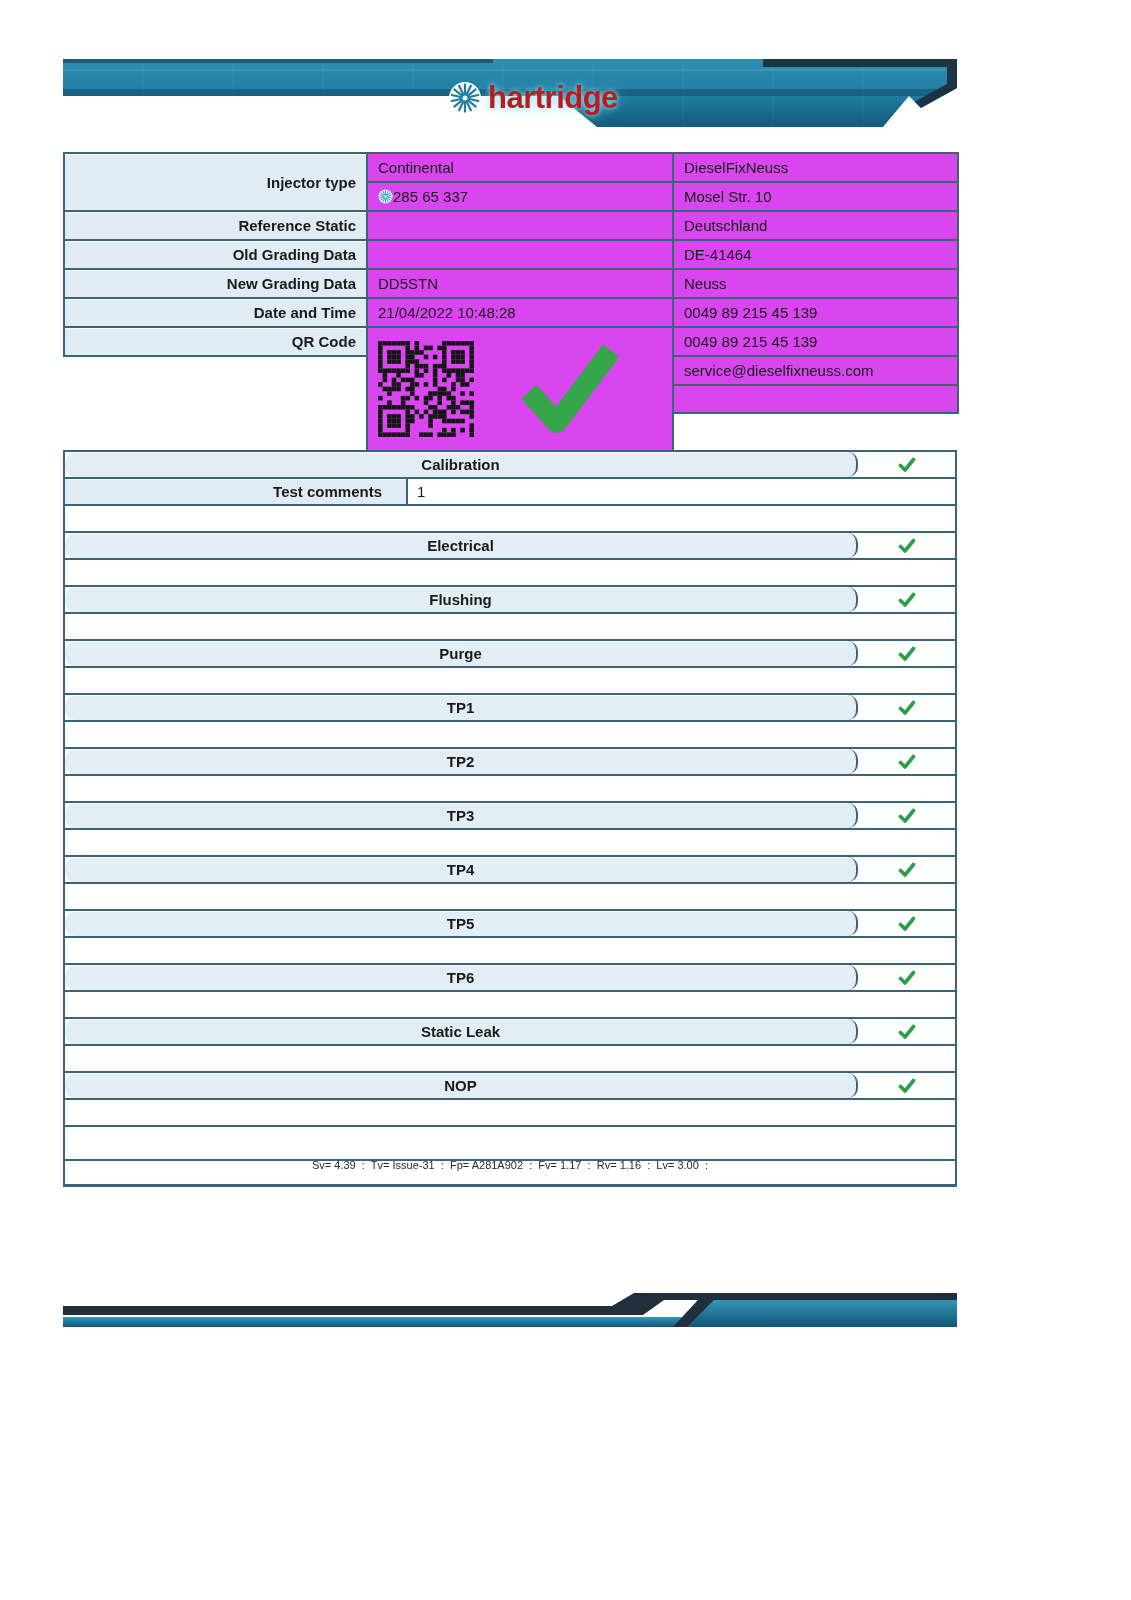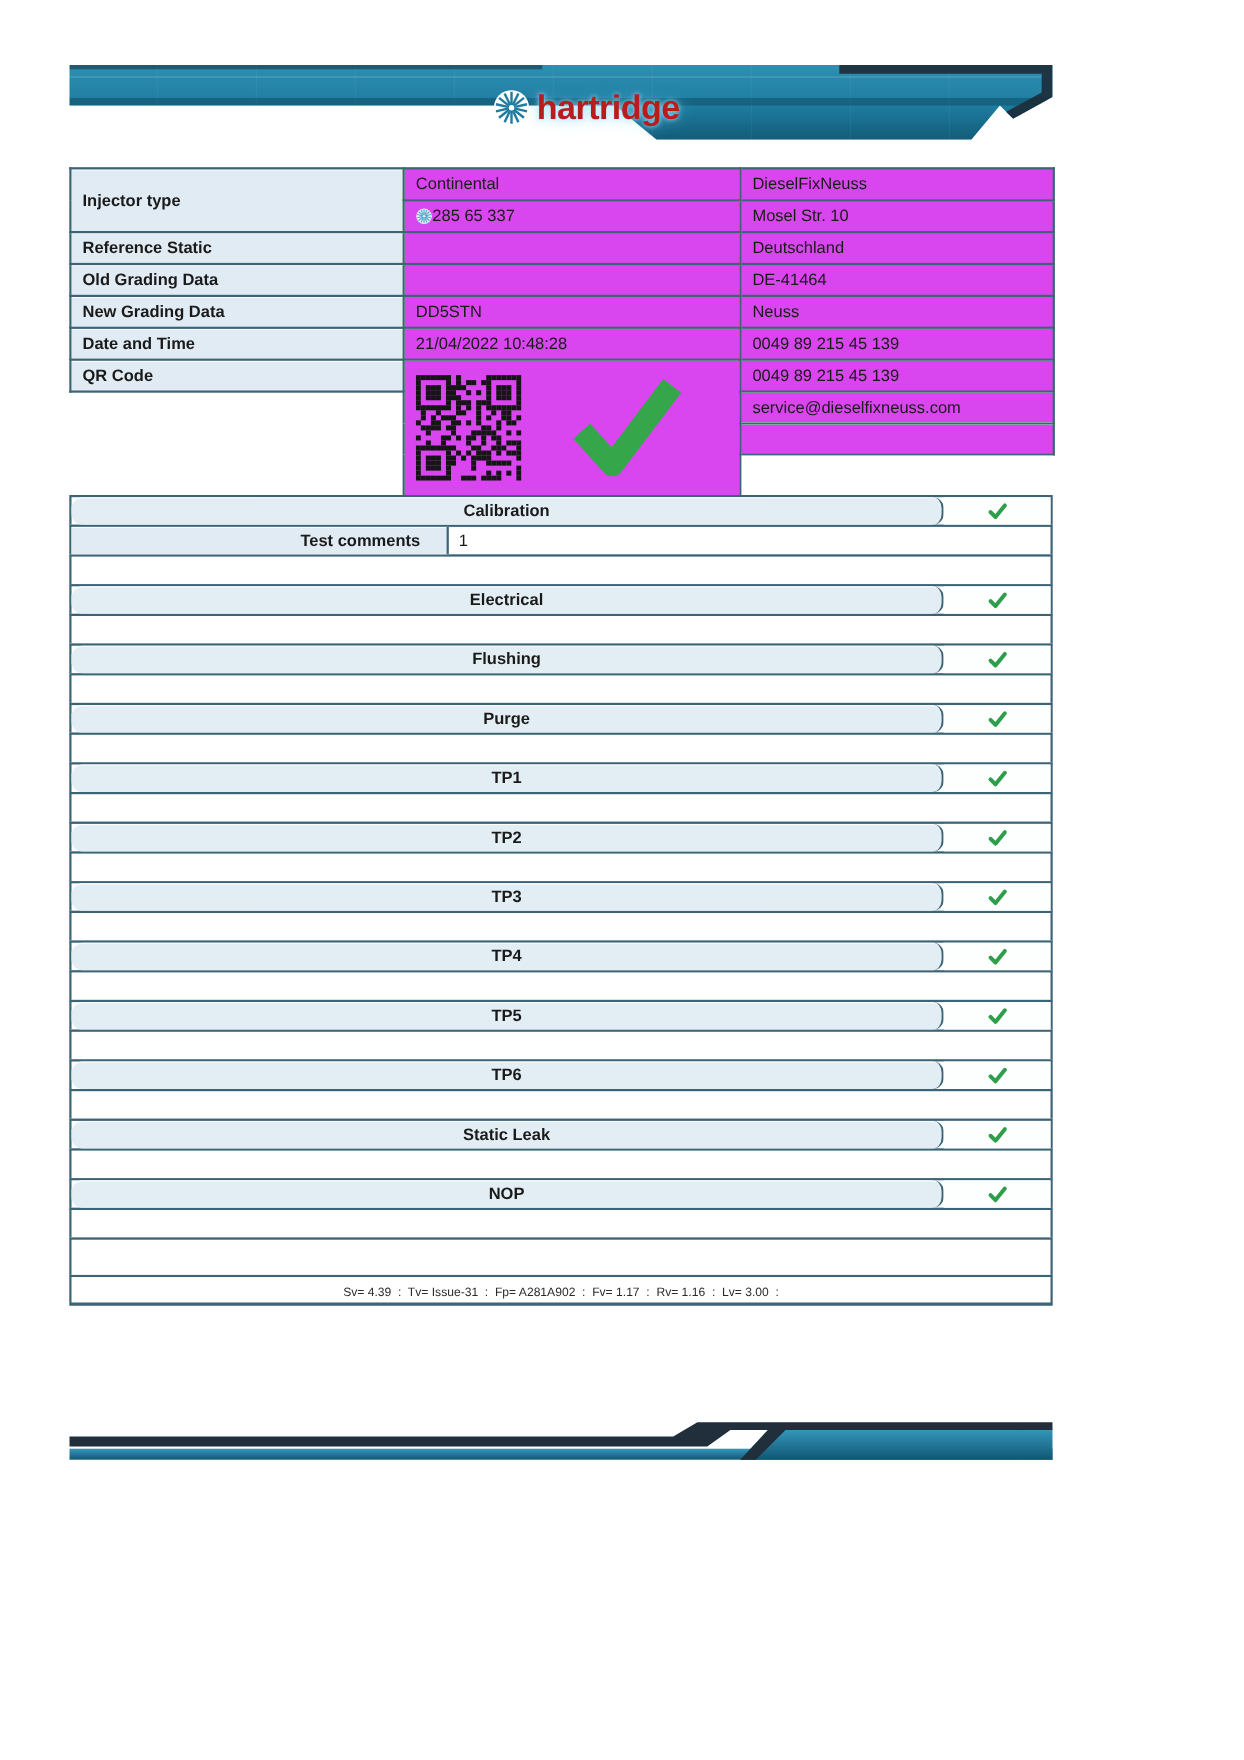--- a/index.html
+++ b/index.html
@@ -20,21 +20,21 @@
   
   table.info{
     position:absolute;left:63px;top:152px;width:894px;
     border-collapse:collapse;table-layout:fixed;
   }
   table.info td{
     border:2px solid #3c6477;font-size:15px;padding:0 10px;
     white-space:nowrap;overflow:hidden;vertical-align:middle;background:#d946ef;
   }
   table.info td.lbl{
-    background:#e1ebf3;text-align:left;font-weight:bold;
+    background:#e1ebf3;text-align:right;font-weight:bold;
     box-shadow:inset 0 1px 0 rgba(255,255,255,.85);
   }
   table.info td.bold{font-weight:normal;}
   table.info td.hole{border:none;background:transparent;}
   td.partcell .pc{display:flex;align-items:center;}
   td.partcell .wheel-sm{width:15px;height:15px;flex:0 0 auto;}
   td.qrcell{padding:0 0 0 16px;}
   .qrwrap{display:flex;align-items:center;gap:44px;height:100%;}
   .qrwrap svg.qr{width:96px;height:96px;}
   .qrwrap svg.bigcheck{width:104px;height:94px;}
@@ -54,21 +54,21 @@
     width:317px;background:#e1ebf3;border-right:2px solid #3c6477;
     display:flex;align-items:center;justify-content:flex-end;padding-right:24px;
     font-weight:bold;font-size:15px;box-shadow:inset 0 1px 0 rgba(255,255,255,.85);
   }
   .crow .cval{flex:1;display:flex;align-items:center;padding-left:9px;font-size:15px;}
   .spacer{height:29px;border:2px solid #3c6477;background:#fff;}
   .spacer.tall{height:36px;}
   .frow{
     height:28px;border:2px solid #3c6477;border-bottom-width:3px;background:#fff;
     display:flex;align-items:flex-end;justify-content:center;
-    font-size:11px;color:#2a2a2a;padding-bottom:3px;white-space:pre;
+    font-size:11px;color:#2a2a2a;padding-bottom:13px;white-space:pre;
   }
   
   .fbanner{position:absolute;left:63px;top:1286px;width:894px;height:48px;}
 </style>
 </head>
 <body>
 
 <svg class="banner" viewBox="0 0 894 71">
   <defs>
     <linearGradient id="tg1" x1="0" y1="0" x2="0" y2="1">

